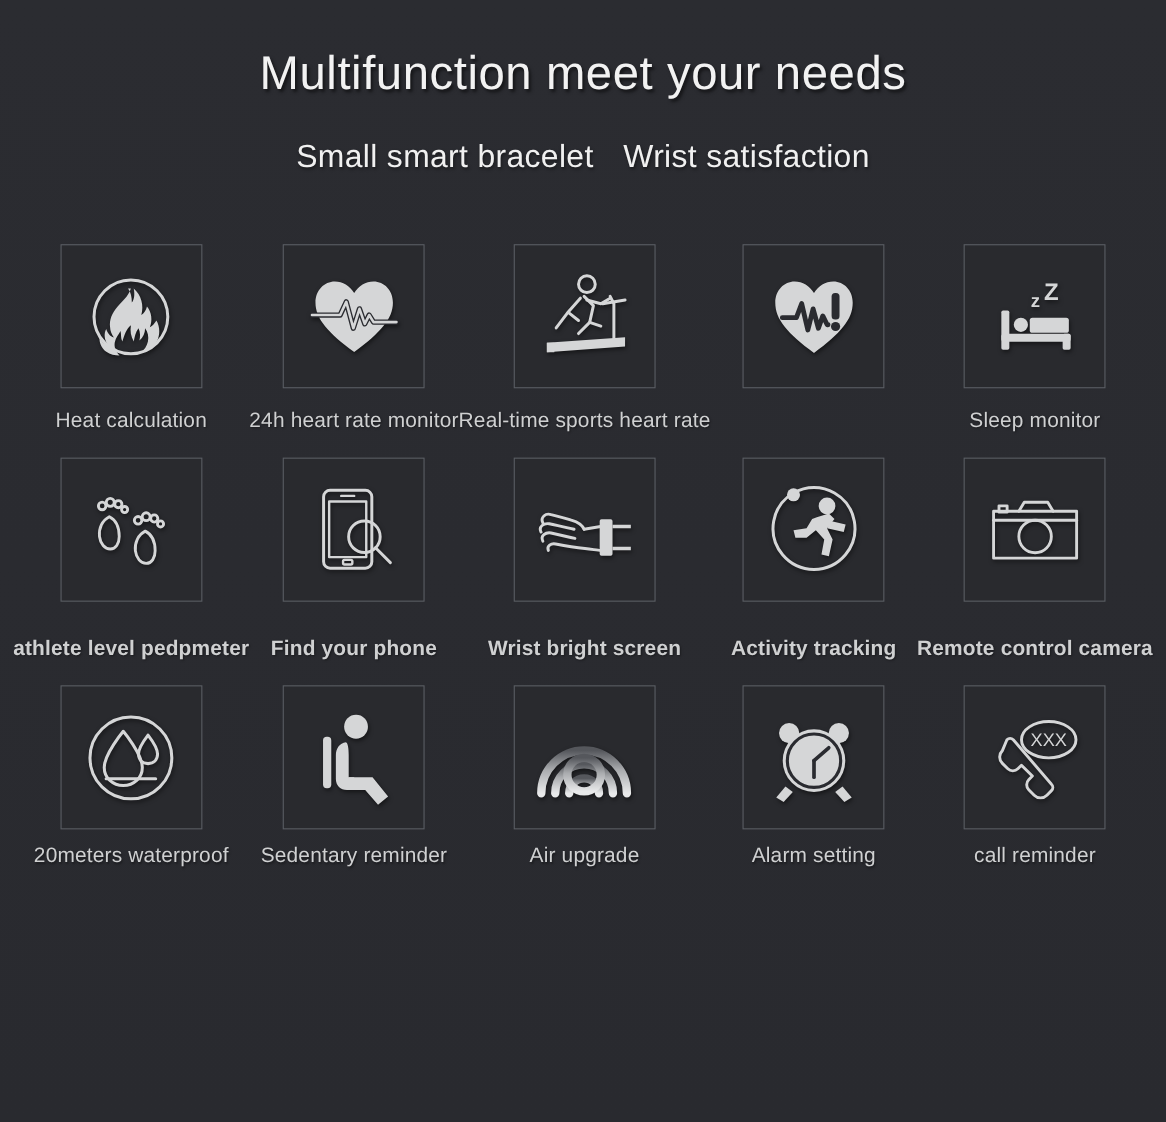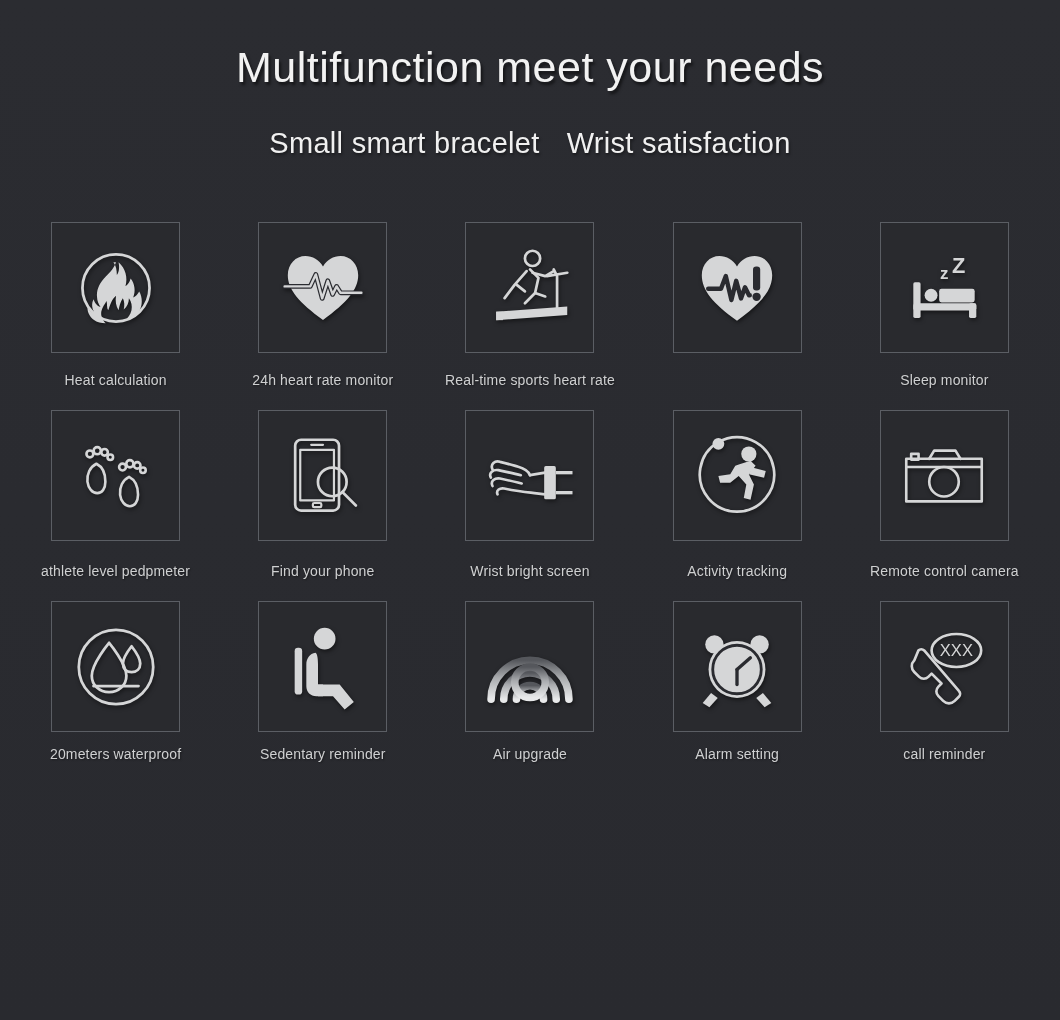--- a/index.html
+++ b/index.html
@@ -81,30 +81,30 @@
     position: relative;
   }
 
   .icon-box svg {
     display: block;
     filter: drop-shadow(1px 2px 2px rgba(0,0,0,0.5));
   }
 
   .cell-label {
     margin-top: 19px;
-    font-size: 14px;
+    font-size: 19px;
     color: #cfd0d1;
     text-align: center;
     white-space: nowrap;
     letter-spacing: 0.15px;
     text-shadow: 1px 1px 2px rgba(0,0,0,0.4);
   }
 
   
-  .row2 .cell-label { margin-top: 22px; }
+  .row2 .cell-label { margin-top: 32px; font-weight: bold; }
   .row3 .cell-label { margin-top: 14px; }
 
   .ico-fill   { fill: #d5d6d7; }
   .ico-stroke { fill: none; stroke: #d5d6d7; stroke-width: 3.2; stroke-linecap: round; stroke-linejoin: round; }
   .ico-stroke-thin { fill: none; stroke: #d5d6d7; stroke-width: 2.6; stroke-linecap: round; stroke-linejoin: round; }
 </style>
 </head>
 <body>
 
 <div class="page">

